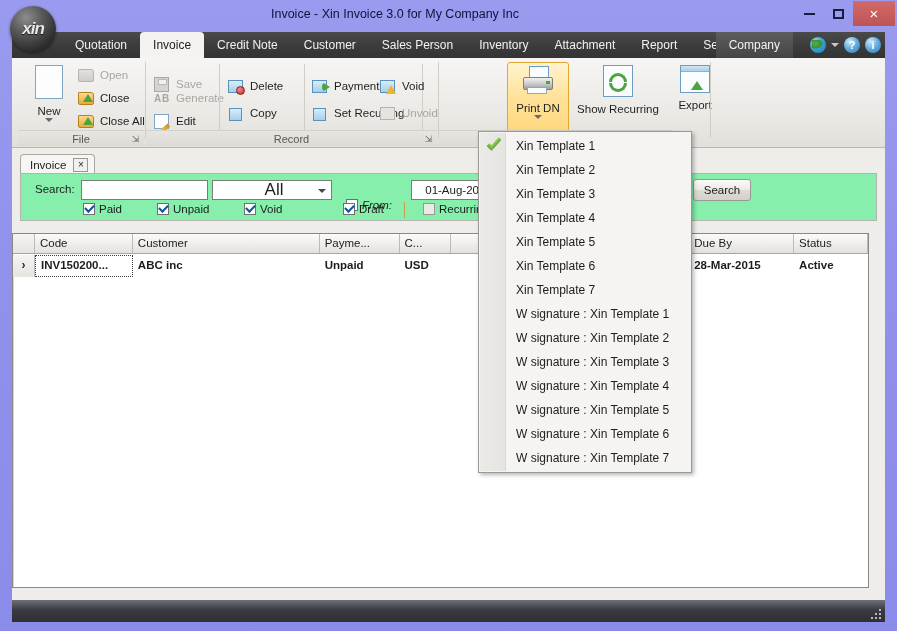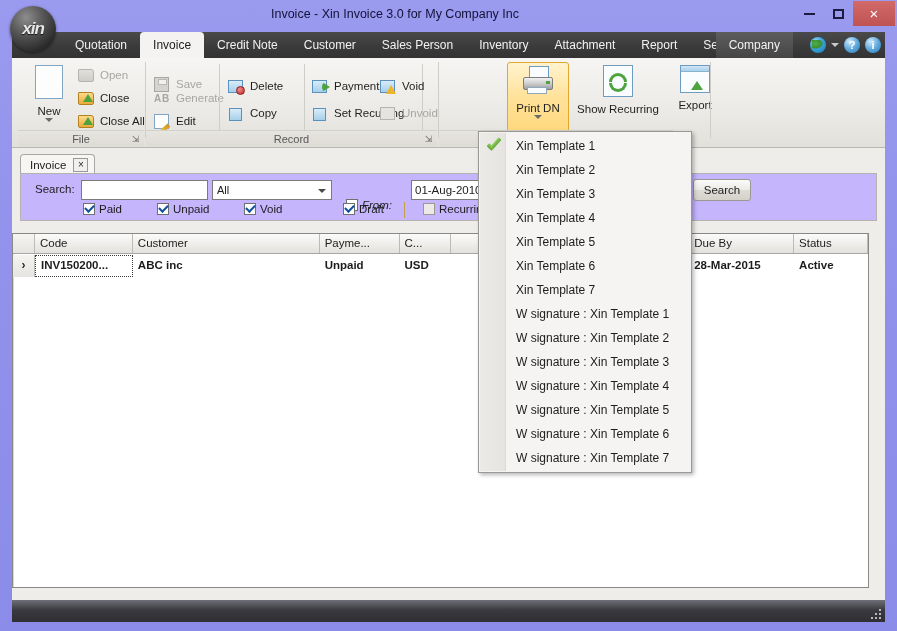--- a/index.html
+++ b/index.html
@@ -190,33 +190,33 @@
     font-size: 11.5px; color: #1c1c1c;
   }
   #doc-tab-close {
     width: 15px; height: 14px; border: 1px solid #9a9894; background: #f1f0ee;
     font-size: 10px; line-height: 12px; text-align: center; color: #2a2a2a;
   }
 
   
   #search-panel {
     position:absolute; left: 8px; top: 25px; width: 857px; height: 48px;
-    background: #c4b5fd; border: 1px solid #b5b3af;
+    background: #86efac; border: 1px solid #b5b3af; text-align: center;
   }
   #search-row1 { position:absolute; left:0; top:5px; height:20px; width:100%; }
   #search-row2 { position:absolute; left:0; top:27px; height:18px; width:100%; }
   .lbl-s { position:absolute; font-size: 11.5px; color:#1c1c1c; }
   .tb {
     position:absolute; height: 20px; background: #ffffff;
     border: 1px solid #7b7b7b; font-size: 11.5px; color: #1c1c1c;
     padding-left: 3px; line-height: 18px;
   }
   .combo {
     position:absolute; height: 20px; background:#fff; border:1px solid #7b7b7b;
-    font-size: 11px; color:#1c1c1c; padding-left:4px; line-height:18px;
+    font-size: 17px; color:#1c1c1c; padding-left:4px; line-height:18px;
   }
   .combo .arw { position:absolute; right:5px; top:8px; width:0;height:0;
     border-left:4px solid transparent;border-right:4px solid transparent;border-top:4px solid #4a4a4a; }
   .cb { position:absolute; display:flex; align-items:center; gap:4px; font-size:11.5px; color:#1c1c1c; }
   .cb .box {
     width: 12px; height: 12px; background:#fff; border:1px solid #6f6f6f;
     display:flex; align-items:center; justify-content:center;
   }
   .cb .box.chk::after {
     content:""; display:block; width:7px; height:4px;

